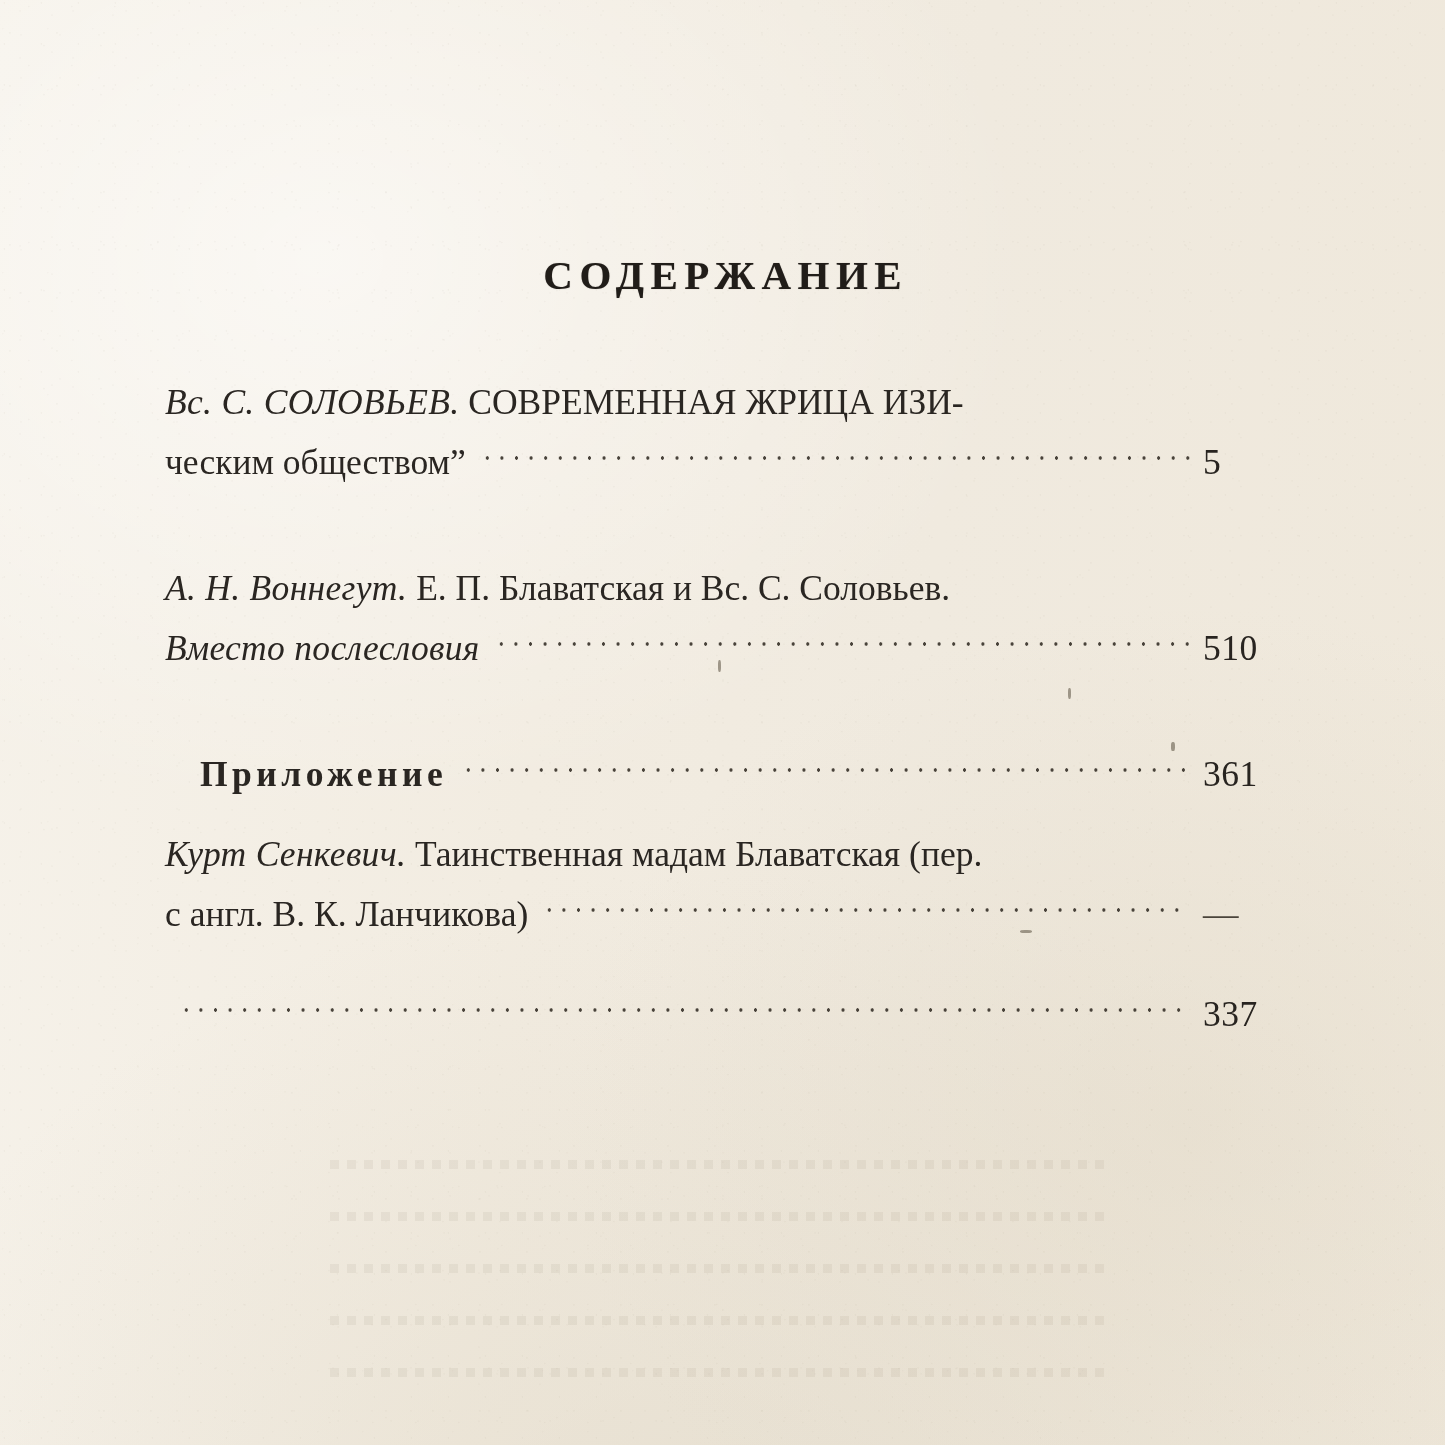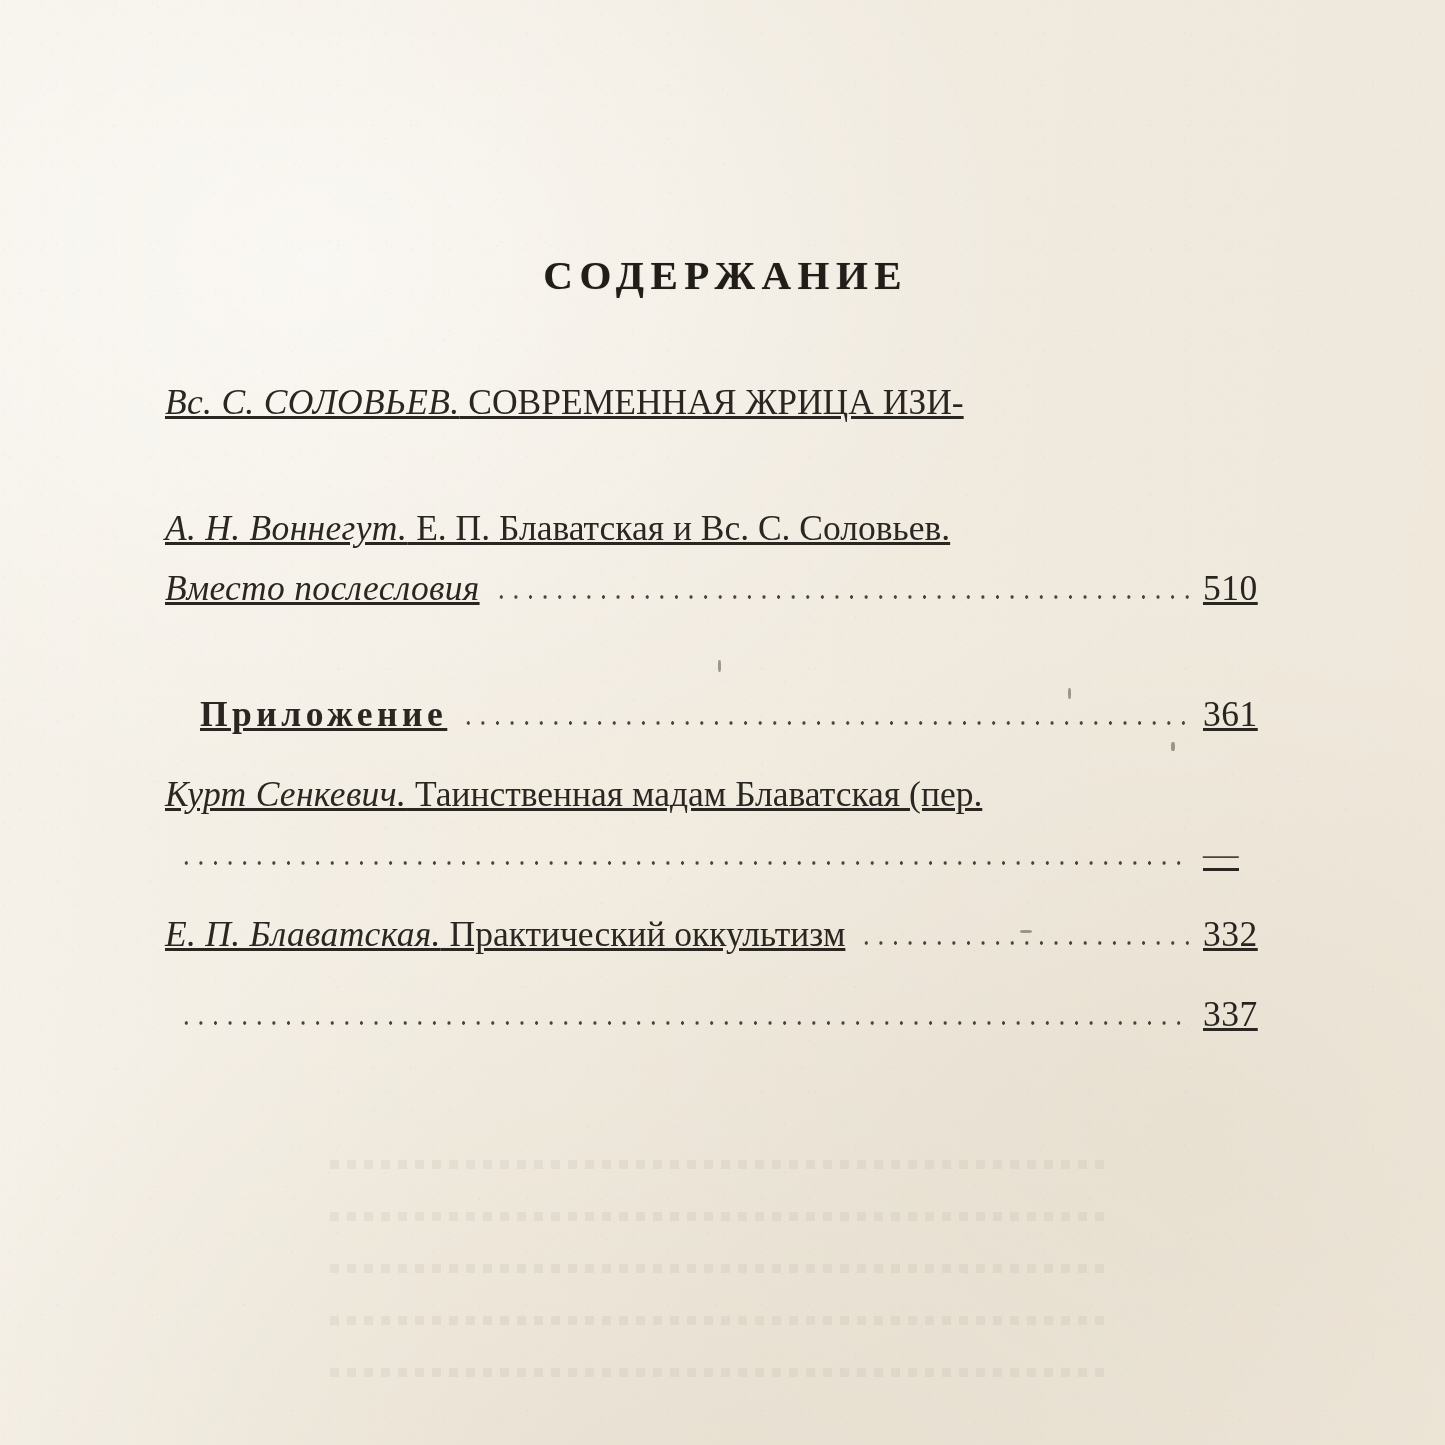--- a/index.html
+++ b/index.html
@@ -100,27 +100,26 @@
     width: 100%;
   }
 
   
   .gap-lg { height: 66px; }
   .gap-sm { height: 20px; }
 
   .line {
     position: relative;
     display: flex;
-    align-items: center;
+    align-items: flex-start;
     width: 100%;
     height: 60px;
     font-size: 35.5px;
     line-height: 60px;
     white-space: nowrap;
-    text-decoration: underline;
   }
 
   .line .text-run {
     display: inline-block;
     white-space: nowrap;
   }
 
   .ital {
     font-style: italic;
     letter-spacing: 0.3px;
@@ -200,20 +199,25 @@
   <h1 class="toc-title">СОДЕРЖАНИЕ</h1>
 
   <div class="toc-body">
 
   <div class="entry">
         <div class="line plain">
           <span class="text-run"><span class="ital">Вс. С. СОЛОВЬЕВ.</span><span class="rom"> СОВРЕМЕННАЯ ЖРИЦА ИЗИ-</span></span>
           <span class="filler"></span>
           <span class="pageno"></span>
         </div>
+        <div class="line">
+          <span class="text-run"><span class="rom">ческим обществом”</span></span>
+          <span class="leader"></span>
+          <span class="pageno">5</span>
+        </div>
       </div>
       <div class="gap-lg"></div>
       <div class="entry">
         <div class="line plain">
           <span class="text-run"><span class="ital">А. Н. Воннегут.</span><span class="rom"> Е. П. Блаватская и Вс. С. Соловьев.</span></span>
           <span class="filler"></span>
           <span class="pageno"></span>
         </div>
         <div class="line">
           <span class="text-run"><span class="ital">Вместо послесловия</span></span>
@@ -230,32 +234,26 @@
         </div>
       </div>
       <div class="gap-sm"></div>
       <div class="entry">
         <div class="line plain">
           <span class="text-run"><span class="ital">Курт Сенкевич.</span><span class="rom"> Таинственная мадам Блаватская (пер.</span></span>
           <span class="filler"></span>
           <span class="pageno"></span>
         </div>
         <div class="line">
+          <span class="text-run"><span class="rom">с англ. В. К. Ланчикова)</span></span>
           <span class="leader"></span>
           <span class="pageno dash">—</span>
         </div>
       </div>
       <div class="gap-sm"></div>
-      <div class="entry">
-        <div class="line">
-          <span class="text-run"><span class="ital">Е. П. Блаватская.</span><span class="rom"> Практический оккультизм</span></span>
-          <span class="leader"></span>
-          <span class="pageno">332</span>
-        </div>
-      </div>
       <div class="gap-sm"></div>
       <div class="entry">
         <div class="line">
           <span class="leader"></span>
           <span class="pageno">337</span>
         </div>
       </div>
     </div>
 
 </div>

